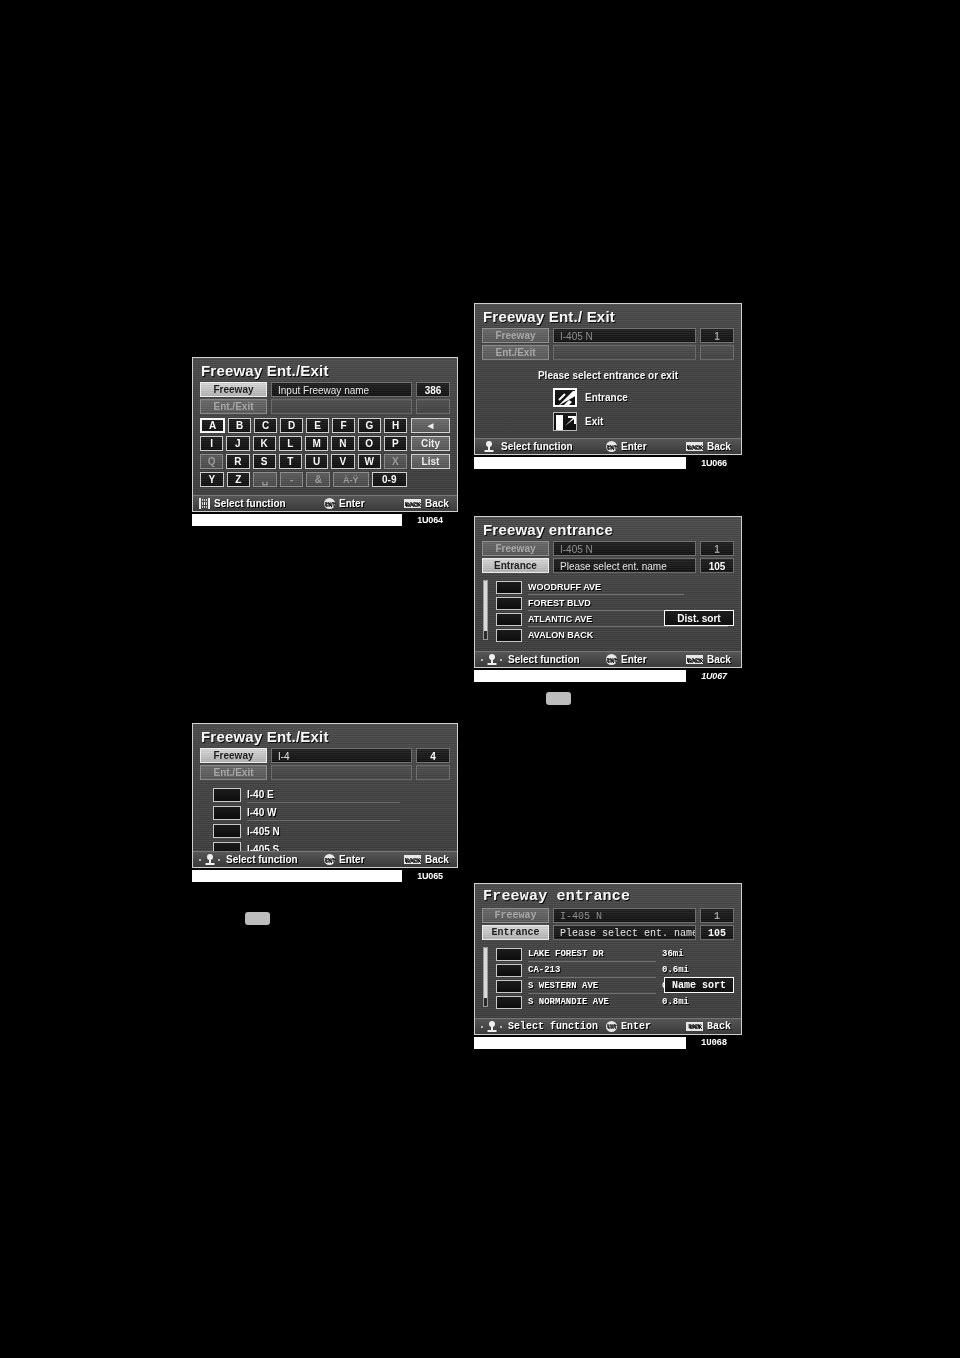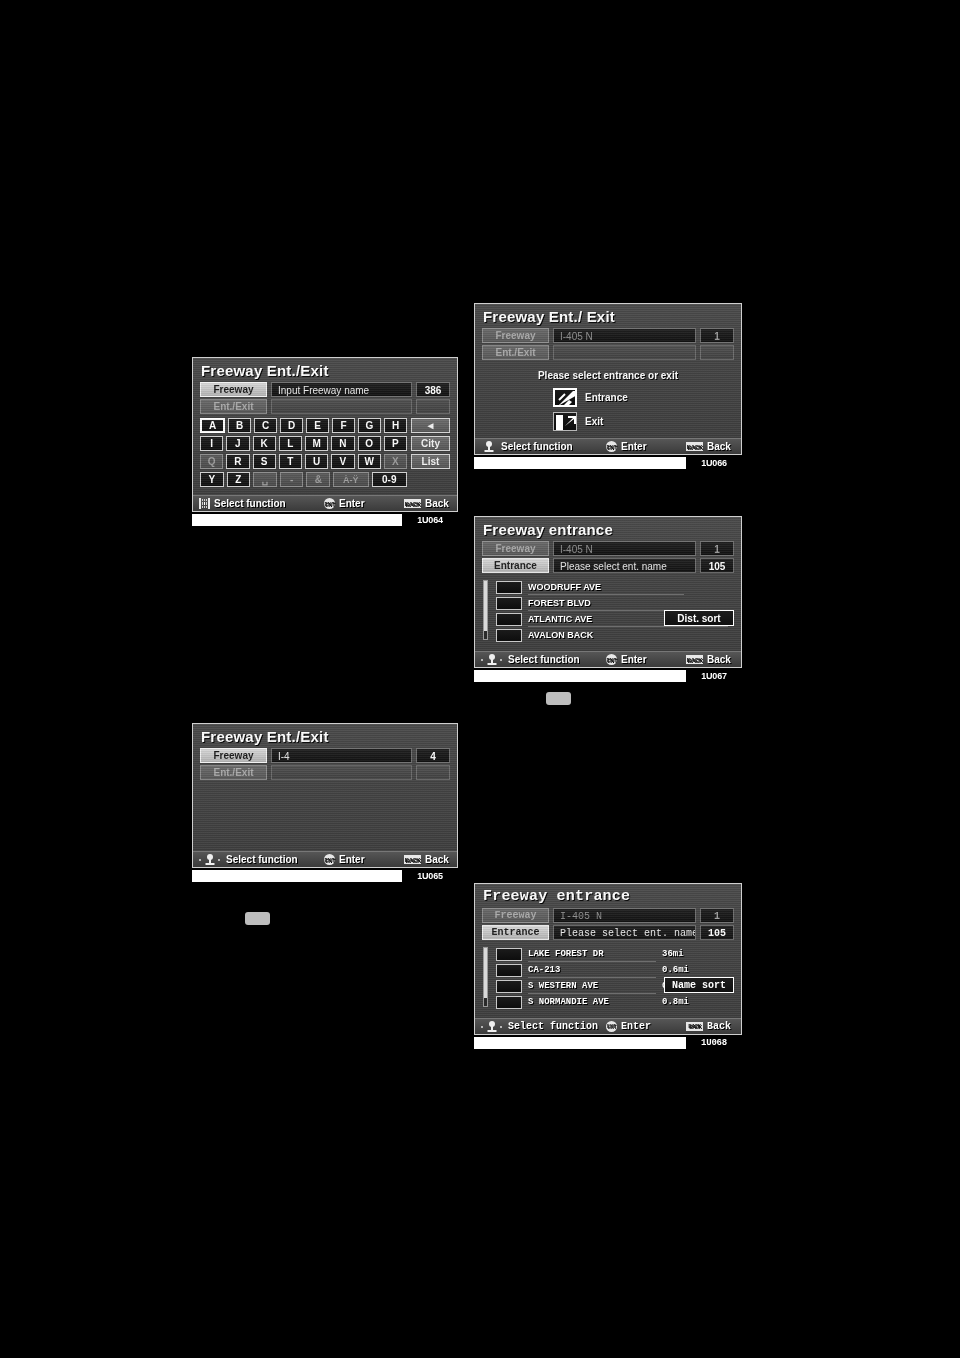--- a/index.html
+++ b/index.html
@@ -250,20 +250,38 @@
         <div class="field" style="font-size:10px;line-height:15px;height:15px;">I-4</div>
         <div class="count" style="width:34px;font-size:10px;line-height:15px;height:15px;">4</div>
       </div>
 
       <div class="rowbar">
         <div class="tag dim" style="width:67px;font-size:10px;line-height:14px;height:15px;">Ent./Exit</div>
         <div class="field empty" style="height:15px;"></div>
         <div class="count empty" style="width:34px;height:15px;"></div>
       </div>
 
+      <div class="list" style="padding-top:4px;">
+        <div class="list-row" style="height:18px;">
+          <span class="chip" style="width:28px;height:14px;margin-left:13px;"></span>
+          <span class="row-text" style="font-size:10px;height:16px;margin-right:50px;">I-40 E</span>
+        </div>
+        <div class="list-row" style="height:18px;">
+          <span class="chip" style="width:28px;height:14px;margin-left:13px;"></span>
+          <span class="row-text" style="font-size:10px;height:16px;margin-right:50px;">I-40 W</span>
+        </div>
+        <div class="list-row" style="height:18px;">
+          <span class="chip" style="width:28px;height:14px;margin-left:13px;"></span>
+          <span class="row-text" style="font-size:10px;height:16px;border-bottom:none;">I-405 N</span>
+        </div>
+        <div class="list-row" style="height:18px;">
+          <span class="chip" style="width:28px;height:14px;margin-left:13px;"></span>
+          <span class="row-text" style="font-size:10px;height:16px;border-bottom:none;">I-405 S</span>
+        </div>
+      </div>
 
       <div class="scr-foot" style="height:16px; font-size:10px; padding:0 6px;">
         <div class="foot-seg" style="width:125px;">
           <span class="dotl"></span>
           <span class="joy" style="width:9px;height:11px;">
             <span class="ball" style="width:6px;height:6px;"></span>
             <span class="stem" style="height:7px;"></span>
             <span class="base" style="width:9px;"></span>
           </span>
           <span class="dotr"></span>
@@ -399,21 +417,21 @@
           <span class="ent-ico" style="width:11px;height:11px;font-size:5px;">ENT</span>
           <span>Enter</span>
         </div>
         <div class="foot-seg">
           <span class="back-ico" style="width:17px;height:9px;font-size:6px;">BACK</span>
           <span>Back</span>
         </div>
       </div>
     </div>
     <div class="cap-bar" style="top:154px; width:268px; height:12px;"></div>
-    <div class="cap-box" style="top:154px; left:212px; width:56px; height:12px; font-size:9px;">1U067</div>
+    <div class="cap-box" style="top:154px; left:212px; width:56px; height:12px; font-size:9px;font-style:italic;">1U067</div>
   </div>
 
   <div class="figure" style="left:474px; top:883px; width:268px;font-family:Liberation Mono, monospace;">
     <div class="screen" style="height:152px;">
       <div class="scr-title" style="font-size:15px;">Freeway entrance</div>
 
       <div class="rowbar" style="margin-top:1px;">
         <div class="tag dim" style="width:67px;font-size:10px;line-height:14px;height:15px;">Freeway</div>
         <div class="field dim" style="font-size:10px;line-height:15px;height:15px;">I-405 N</div>
         <div class="count dim" style="width:34px;font-size:10px;line-height:15px;height:15px;">1</div>

